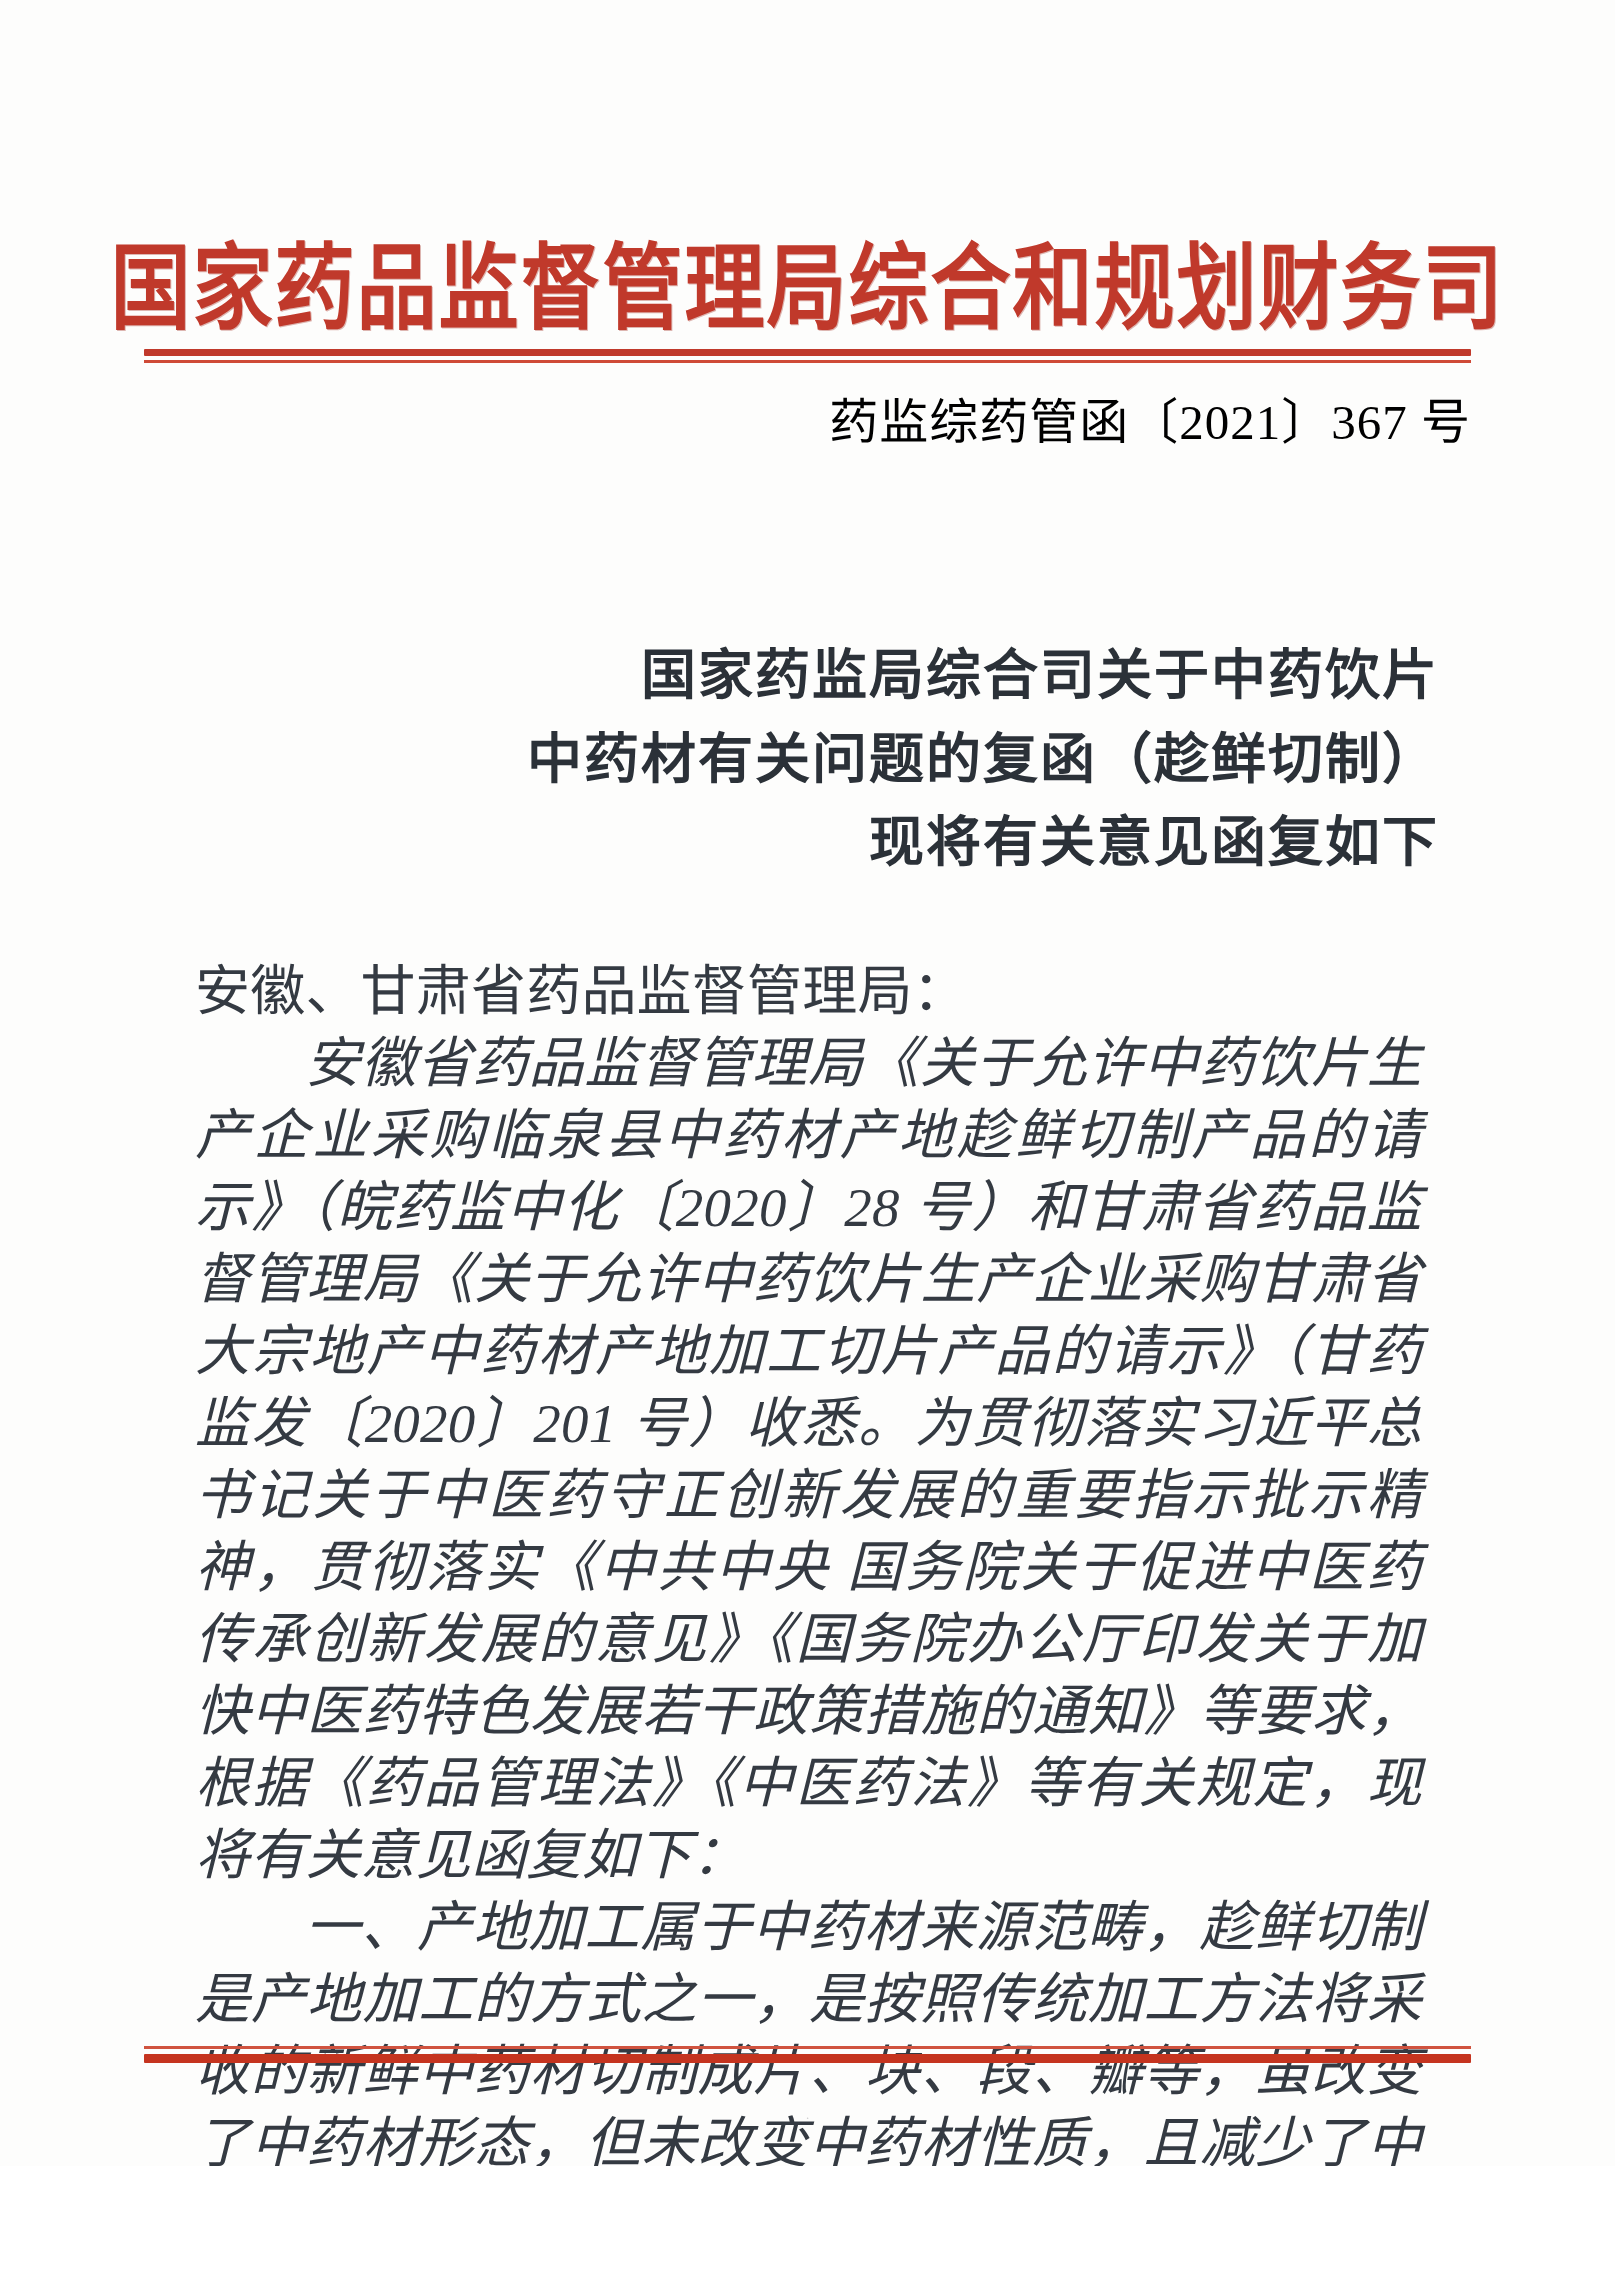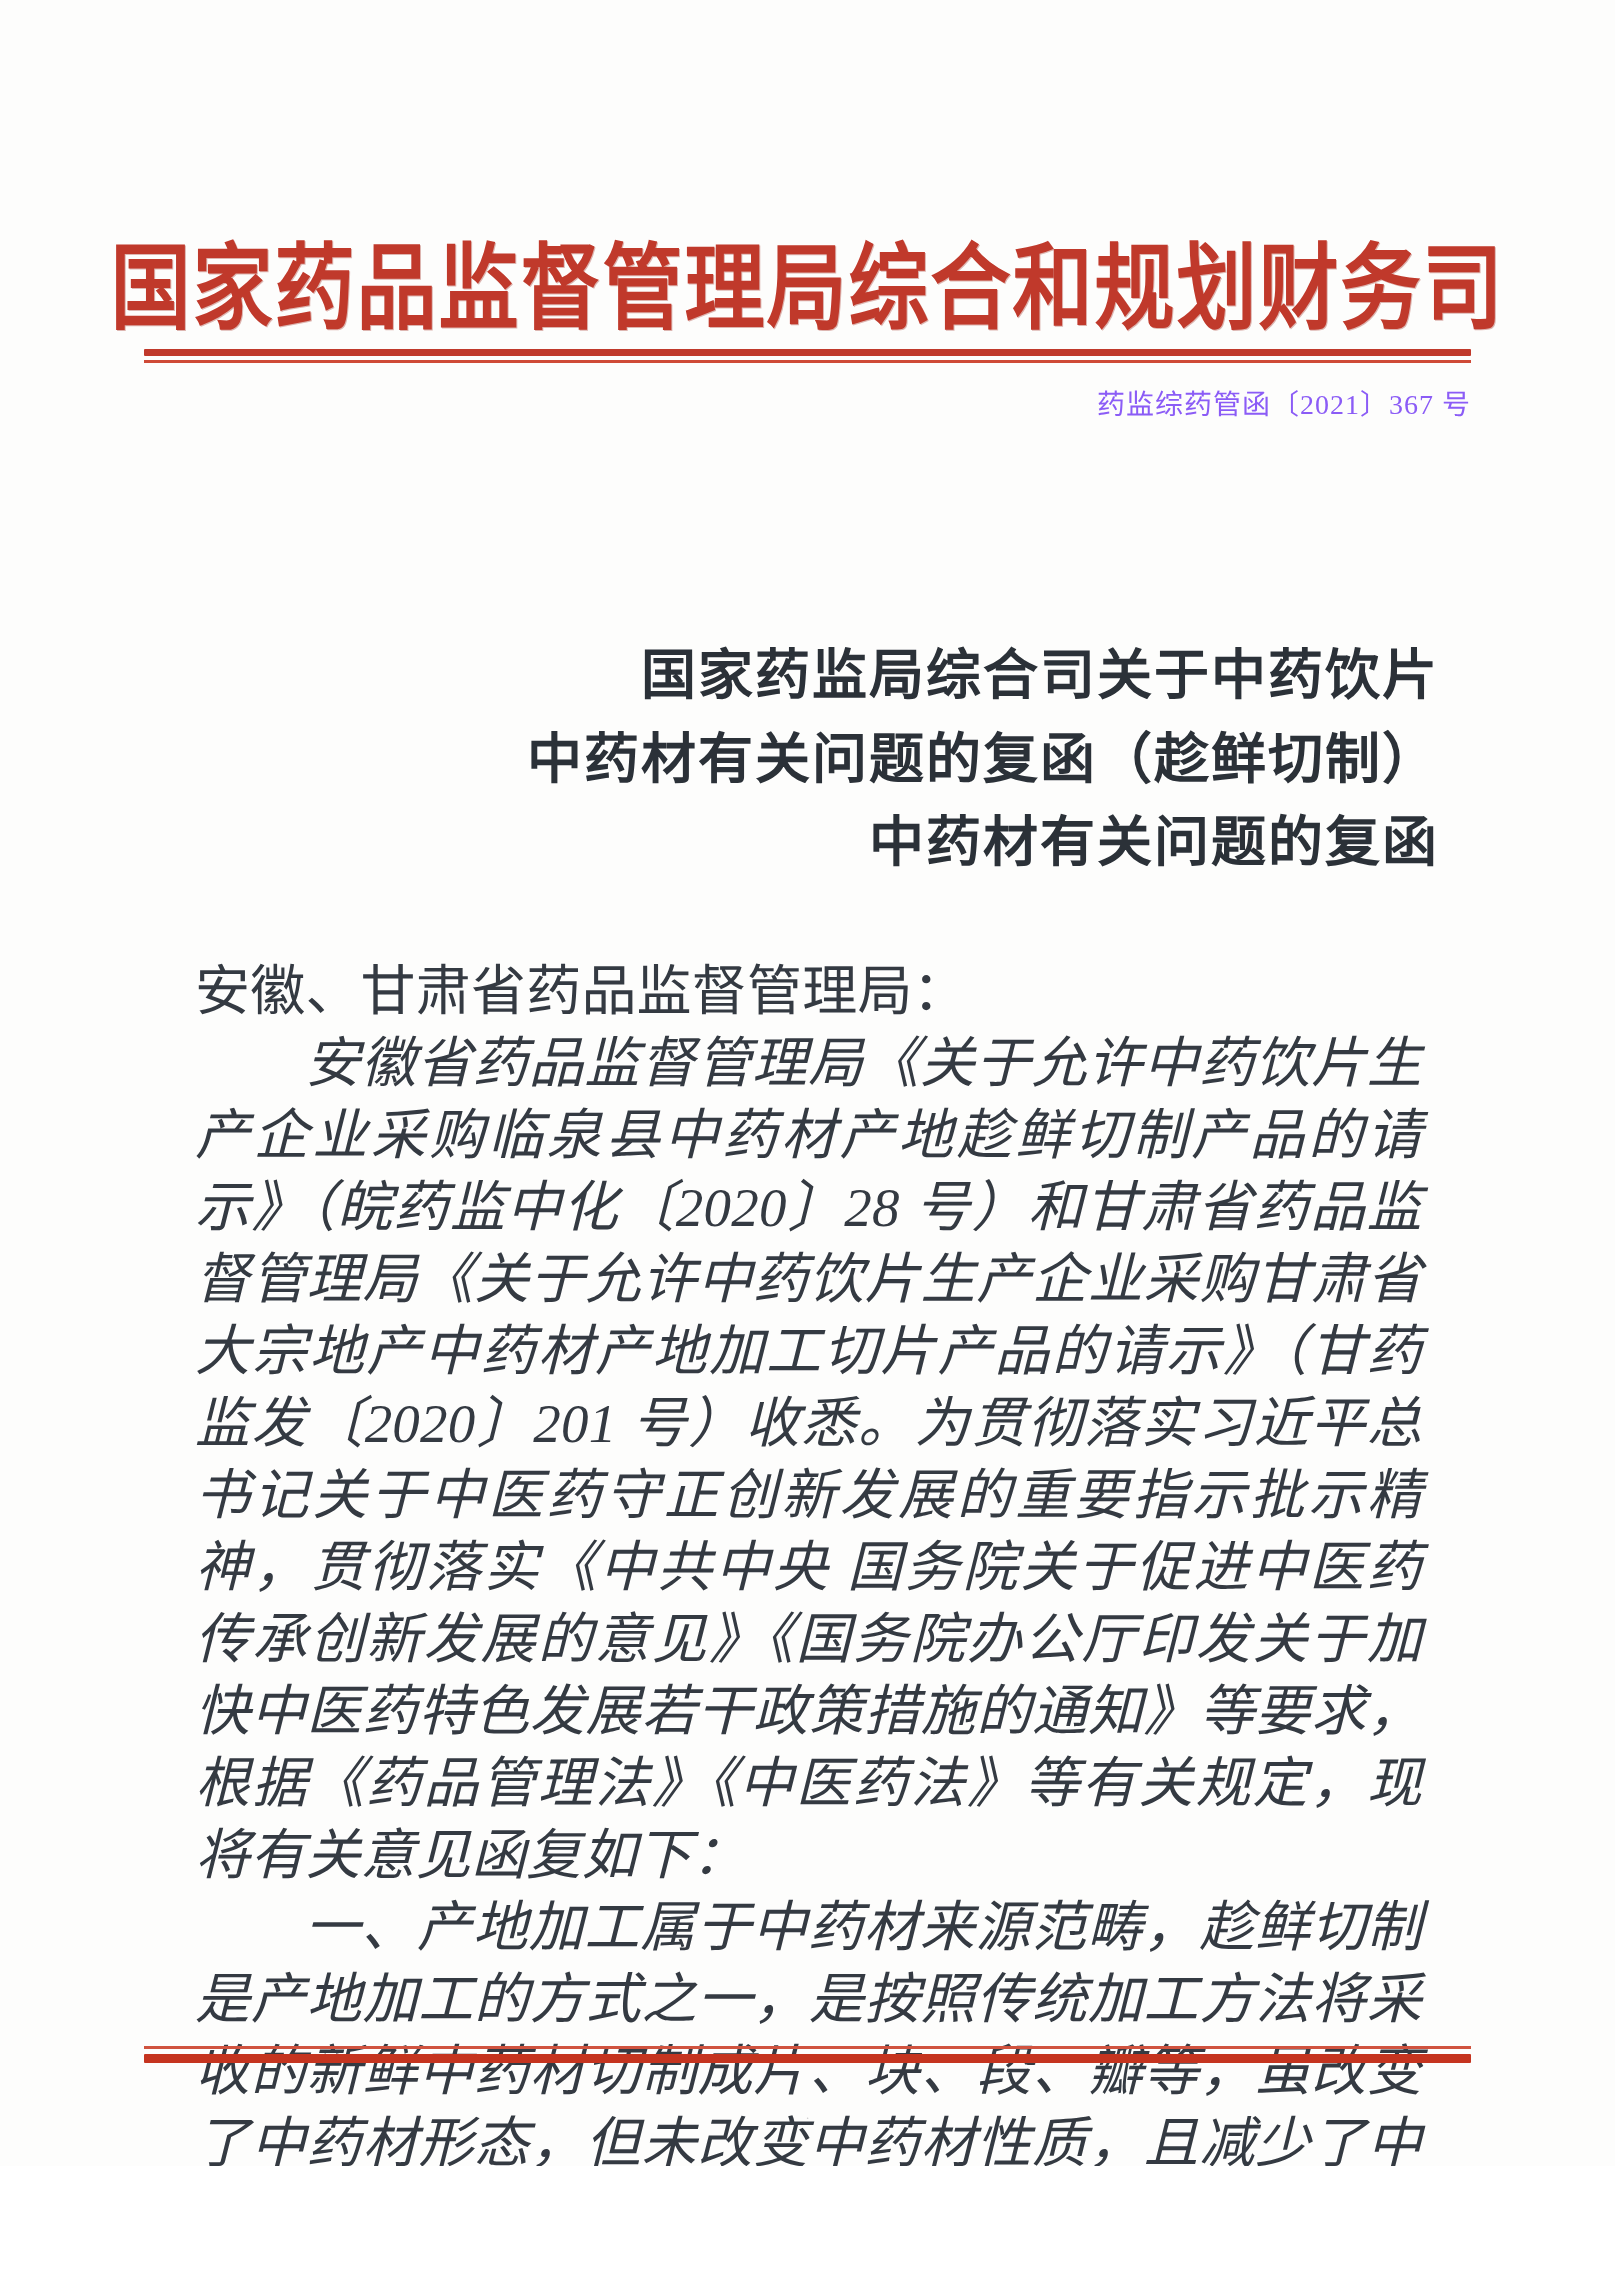--- a/index.html
+++ b/index.html
@@ -60,23 +60,23 @@
     background: #cf4a37;
   }
 
   
   .docnum {
     position: absolute;
     top: 382px;
     left: 0;
     right: 144px;
     text-align: right;
-    font-size: 28px;
+    font-size: 49px;
     letter-spacing: 1px;
-    color: #8b5cf6;
+    color: #000000;
     font-family: "Liberation Serif", "DejaVu Serif", serif;
   }
 
   
   .doc-title {
     position: absolute;
     top: 634px;
     left: 176px;
     right: 176px;
     text-align: right;
@@ -154,21 +154,21 @@
     <div class="bar-thick"></div>
     <div class="bar-gap"></div>
     <div class="bar-thin"></div>
   </div>
 
   <div class="docnum">药监综药管函〔2021〕367 号</div>
 
   <div class="doc-title">
     <div class="tline">国家药监局综合司关于中药饮片</div>
     <div class="tline">中药材有关问题的复函（趁鲜切制）</div>
-    <div class="tline">中药材有关问题的复函</div>
+    <div class="tline">现将有关意见函复如下</div>
   </div>
 
   <div class="body-text">
     <p>安徽、甘肃省药品监督管理局：</p>
     <p class="indent">安徽省药品监督管理局《关于允许中药饮片生产企业采购临泉县中药材产地趁鲜切制产品的请示》（皖药监中化〔2020〕28 号）和甘肃省药品监督管理局《关于允许中药饮片生产企业采购甘肃省大宗地产中药材产地加工切片产品的请示》（甘药监发〔2020〕201 号）收悉。为贯彻落实习近平总书记关于中医药守正创新发展的重要指示批示精神，贯彻落实《中共中央 国务院关于促进中医药传承创新发展的意见》《国务院办公厅印发关于加快中医药特色发展若干政策措施的通知》等要求，根据《药品管理法》《中医药法》等有关规定，现将有关意见函复如下：</p>
     <p class="indent">一、产地加工属于中药材来源范畴，趁鲜切制是产地加工的方式之一，是按照传统加工方法将采收的新鲜中药材切制成片、块、段、瓣等，虽改变了中药材形态，但未改变中药材性质，且减少了中药材经干燥、浸润、切制、再干燥的加工环节，一定程度上有利于保障中药材质量。中药饮片生产企业可以采购具备健</p>
   </div>
 
   <div class="footer-rule">
     <div class="bar-thin"></div>

